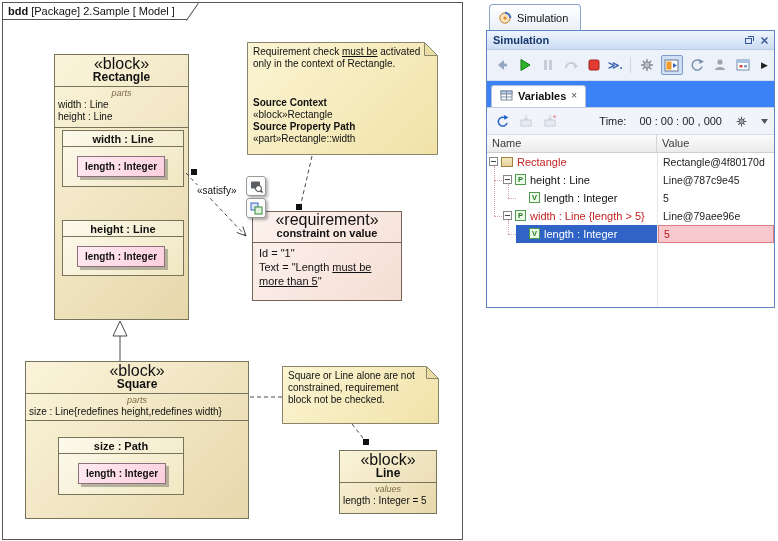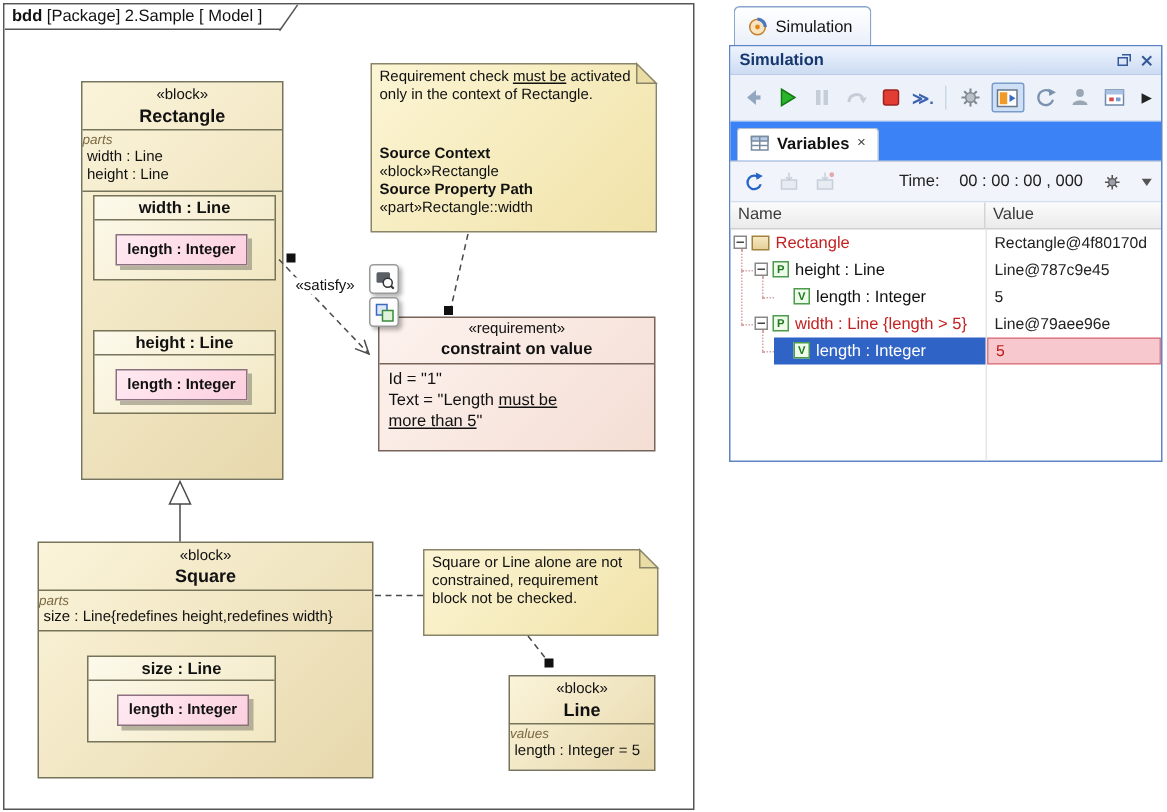--- a/index.html
+++ b/index.html
@@ -9,23 +9,23 @@
 
   
   .frame{position:absolute;left:2px;top:2px;width:459px;height:536px;border:1px solid #555;background:#fff;}
   .frame-title{position:absolute;left:0;top:0;width:196px;height:17px;padding:2px 16px 0 5px;font-size:11px;background:#fff;
     border-bottom:1px solid #555;clip-path:polygon(0 0,100% 0,calc(100% - 12px) 100%,0 100%);box-sizing:border-box;white-space:nowrap;}
   .frame-title-diag{position:absolute;left:195px;top:0;width:1px;height:21px;background:#555;transform-origin:top left;transform:rotate(35deg);}
 
   
   .uml-block{position:absolute;background:linear-gradient(135deg,#fbf4da,#e7d8ac);border:1px solid #76745a;box-sizing:border-box;}
   .blk-header{text-align:center;padding-top:3px;border-bottom:1px solid #76745a;}
-  .stereo{font-size:10px;line-height:12px;}
+  .stereo{font-size:16px;line-height:12px;}
   .blk-name{font-size:12px;font-weight:bold;line-height:14px;padding-bottom:2px;}
-  .comp-label{font-size:9px;font-style:italic;color:#7c6a44;line-height:11px;padding-top:1px;}
+  .comp-label{text-align:center;font-size:9px;font-style:italic;color:#7c6a44;line-height:11px;padding-top:1px;}
   .attr-line{font-size:10px;line-height:12px;padding-left:3px;white-space:nowrap;}
   .part-box{position:absolute;background:linear-gradient(135deg,#fdfaec,#f1e7c2);border:1px solid #76745a;box-sizing:border-box;}
   .part-title{text-align:center;font-size:11px;font-weight:bold;padding:2px 0 1px;border-bottom:1px solid #76745a;}
   .pink-box{position:absolute;background:linear-gradient(135deg,#ffeaf2,#fccfde);border:1px solid #8c7080;box-sizing:border-box;
     box-shadow:3px 3px 0 rgba(128,126,110,.55);text-align:center;font-size:10px;font-weight:bold;line-height:19px;}
   .note{position:absolute;background:linear-gradient(135deg,#fcf5d4,#f0e2a8);font-size:10px;padding:4px 6px;box-sizing:border-box;}
   .nline{line-height:12px;white-space:nowrap;}
   .req{position:absolute;background:linear-gradient(135deg,#fdf2ee,#f4ded4);border:1px solid #76645a;box-sizing:border-box;}
   .req-header{text-align:center;padding-top:2px;border-bottom:1px solid #76645a;}
   .req-body{font-size:11px;line-height:14px;padding:3px 0 0 6px;}
@@ -110,21 +110,21 @@
     <div class="blk-header">
       <div class="stereo">«block»</div>
       <div class="blk-name">Square</div>
     </div>
     <div style="height:26px;border-bottom:1px solid #76745a">
       <div class="comp-label">parts</div>
       <div class="attr-line">size : Line{redefines height,redefines width}</div>
     </div>
   </div>
   <div class="part-box" style="left:58px;top:437px;width:126px;height:58px">
-    <div class="part-title">size : Line</div>
+    <div class="part-title">size : Path</div>
     <div class="pink-box" style="left:19px;top:25px;width:88px;height:21px">length : Integer</div>
   </div>
 
   <div class="uml-block" style="left:339px;top:450px;width:98px;height:64px">
     <div class="blk-header">
       <div class="stereo">«block»</div>
       <div class="blk-name">Line</div>
     </div>
     <div>
       <div class="comp-label">values</div>
@@ -140,21 +140,21 @@
     <div class="nline b">Source Property Path</div>
     <div class="nline">«part»Rectangle::width</div>
   </div>
 
   <div class="note" style="left:282px;top:366px;width:156px;height:58px;clip-path:polygon(0 0,144px 0,156px 12px,156px 58px,0 58px)">
     <div class="nline">Square or Line alone are not</div>
     <div class="nline">constrained, requirement</div>
     <div class="nline">block not be checked.</div>
   </div>
 
-  <div class="req" style="left:252px;top:211px;width:185px;height:90px">
+  <div class="req" style="left:252px;top:211px;width:150px;height:90px">
     <div class="req-header">
       <div class="stereo">«requirement»</div>
       <div class="blk-name" style="font-size:11px">constraint on value</div>
     </div>
     <div class="req-body">
       <div>Id = "1"</div>
       <div><span>Text = "Length </span><span class="u">must be</span></div>
       <div><span class="u">more than 5</span><span>"</span></div>
     </div>
   </div>

